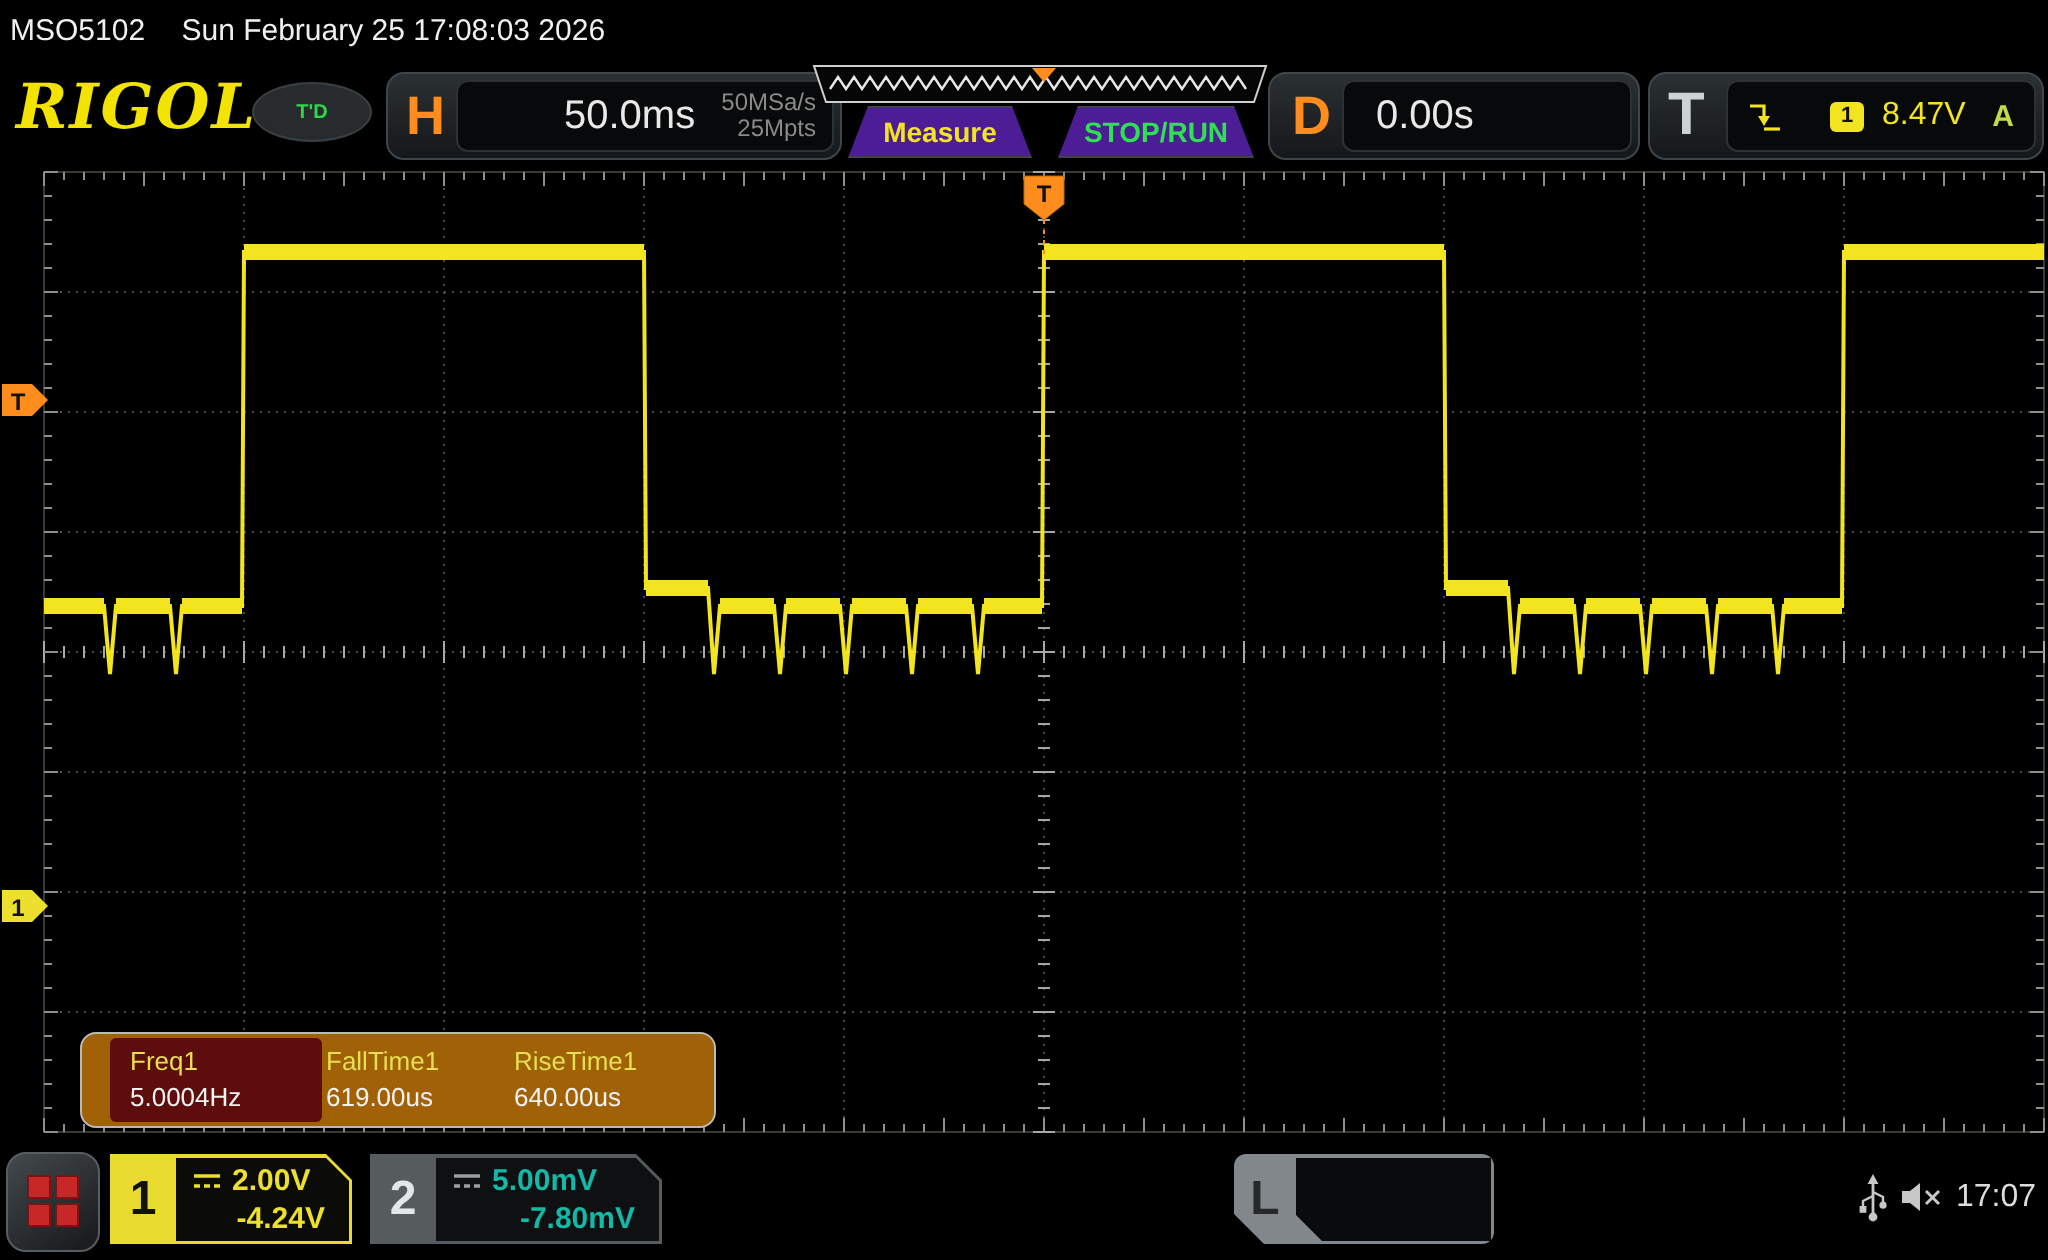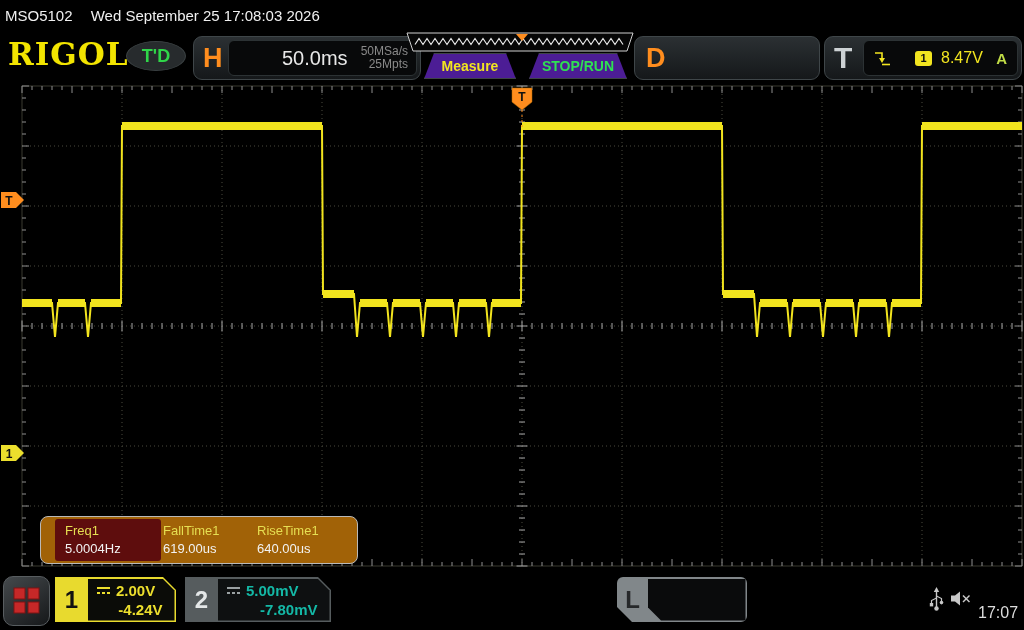--- a/index.html
+++ b/index.html
@@ -6,24 +6,24 @@
   body{font-family:"Liberation Sans",sans-serif;}
   .screen{position:relative;width:1024px;height:630px;background:#000;overflow:hidden;}
 
   
   .topbar{position:absolute;left:0;top:0;width:1024px;height:30px;color:#f0f0f0;font-size:15px;}
   .topbar span{position:relative;top:7px;}
   .topbar .model{margin-left:5px;margin-right:14px;}
 
   
   .logo{position:absolute;left:8px;top:36px;font-family:"DejaVu Serif",serif;font-weight:bold;
-        font-size:31px;color:#f2e400;letter-spacing:1px;}
+        font-size:31px;color:#f2e400;letter-spacing:1px;font-style:italic;}
   .td-badge{position:absolute;left:126px;top:41px;width:58px;height:28px;background:#272b2d;
         border:1px solid #3a4042;border-radius:50%;display:flex;align-items:center;justify-content:center;
-        color:#2fd649;font-weight:bold;font-size:18px;}
+        color:#2fd649;font-weight:bold;font-size:10px;}
   .hblock{position:absolute;left:193px;top:36px;width:226px;height:42px;background:linear-gradient(#2b3033,#15181a);
         border:1px solid #3f4649;border-radius:9px;}
   .hblock .hletter{position:absolute;left:9px;top:0;line-height:42px;font-size:27px;font-weight:bold;color:#ff8d1e;}
   .hpanel{position:absolute;left:34px;top:3px;right:3px;bottom:3px;background:#08090a;border:1px solid #2c3234;border-radius:6px;}
   .tb-value{position:absolute;left:18px;top:0;line-height:34px;font-size:20px;color:#e8e8e8;margin-left:35px;}
   .rates{position:absolute;right:8px;top:4px;text-align:right;font-size:12px;color:#8a8a8a;line-height:13px;}
   .strip{position:absolute;left:405px;top:32px;}
   .hdr-btn{position:absolute;top:53px;height:26px;background:#4c1d95;box-shadow:inset 0 0 0 1px #3e4446;
         clip-path:polygon(10px 0,calc(100% - 10px) 0,100% 100%,0 100%);
         display:flex;align-items:center;justify-content:center;font-size:14px;font-weight:bold;}
@@ -77,30 +77,30 @@
   .lblock{position:absolute;left:617px;top:577px;width:130px;height:45px;background:#81878a;
         clip-path:polygon(0 0,100% 0,100% 100%,15px 100%,0 calc(100% - 15px));border-radius:6px;}
   .lblock .linner{position:absolute;left:31px;top:1.5px;right:1.5px;bottom:1.5px;background:#0a0b0c;
         clip-path:polygon(0 0,100% 0,100% 100%,13px 100%,0 calc(100% - 13px));}
   .lblock .lletter{position:absolute;left:0;top:0;width:31px;height:45px;display:flex;align-items:center;justify-content:center;
         font-size:24px;font-weight:bold;color:#26282a;}
   .ldigits{position:absolute;left:10px;top:2px;right:2px;font-size:11px;color:#c4c8ca;line-height:20px;
         letter-spacing:1.5px;white-space:pre;text-align:center;}
   .usb{position:absolute;left:928px;top:586px;}
   .mute{position:absolute;left:950px;top:590px;}
-  .clock{position:absolute;left:978px;top:590px;font-size:16px;color:#dcdcdc;margin-top:14px;}
+  .clock{position:absolute;left:978px;top:590px;font-size:16px;color:#dcdcdc;}
 </style>
 </head>
 <body>
 
 <div class="screen">
 
   <div class="topbar">
     <span class="model">MSO5102</span>
-    <span>Wed September 25 17:08:03 2026</span>
+    <span>Sun February 25 17:08:03 2026</span>
   </div>
 
   <div class="logo">RIGOL</div>
   <div class="td-badge">T'D</div>
 
   <div class="hblock">
     <div class="hletter">H</div>
     <div class="hpanel">
       <div class="tb-value">50.0ms</div>
       <div class="rates">
@@ -116,20 +116,23 @@
         <polyline points="10,12.5 14,6.5 18,12.5 22,6.5 26,12.5 30,6.5 34,12.5 38,6.5 42,12.5 46,6.5 50,12.5 54,6.5 58,12.5 62,6.5 66,12.5 70,6.5 74,12.5 78,6.5 82,12.5 86,6.5 90,12.5 94,6.5 98,12.5 102,6.5 106,12.5 110,6.5 114,12.5 118,6.5 122,12.5 126,6.5 130,12.5 134,6.5 138,12.5 142,6.5 146,12.5 150,6.5 154,12.5 158,6.5 162,12.5 166,6.5 170,12.5 174,6.5 178,12.5 182,6.5 186,12.5 190,6.5 194,12.5 198,6.5 202,12.5 206,6.5 210,12.5 214,6.5 218,12.5" fill="none" stroke="#e8e8e8" stroke-width="1.2"></polyline>
       </g>
     <polygon points="111,2 123,2 117,9" fill="#ff8d1e"></polygon>
   </svg>
 
   <div class="hdr-btn measure-btn">Measure</div>
   <div class="hdr-btn run-btn">STOP/RUN</div>
 
   <div class="dblock">
     <div class="dletter">D</div>
+    <div class="dpanel">
+      <div class="dval">0.00s</div>
+    </div>
   </div>
 
   <div class="tblock">
     <div class="tletter">T</div>
     <div class="tpanel">
       <svg width="18" height="17" viewBox="0 0 18 17">
         <polyline points="1,3 8,3 8,8" fill="none" stroke="#f2e520" stroke-width="1.6"></polyline>
         <polygon points="5,8 11,8 8,13" fill="#f2e520"></polygon>
         <line x1="8" y1="14.5" x2="16" y2="14.5" stroke="#f2e520" stroke-width="1.6"></line>
       </svg>

